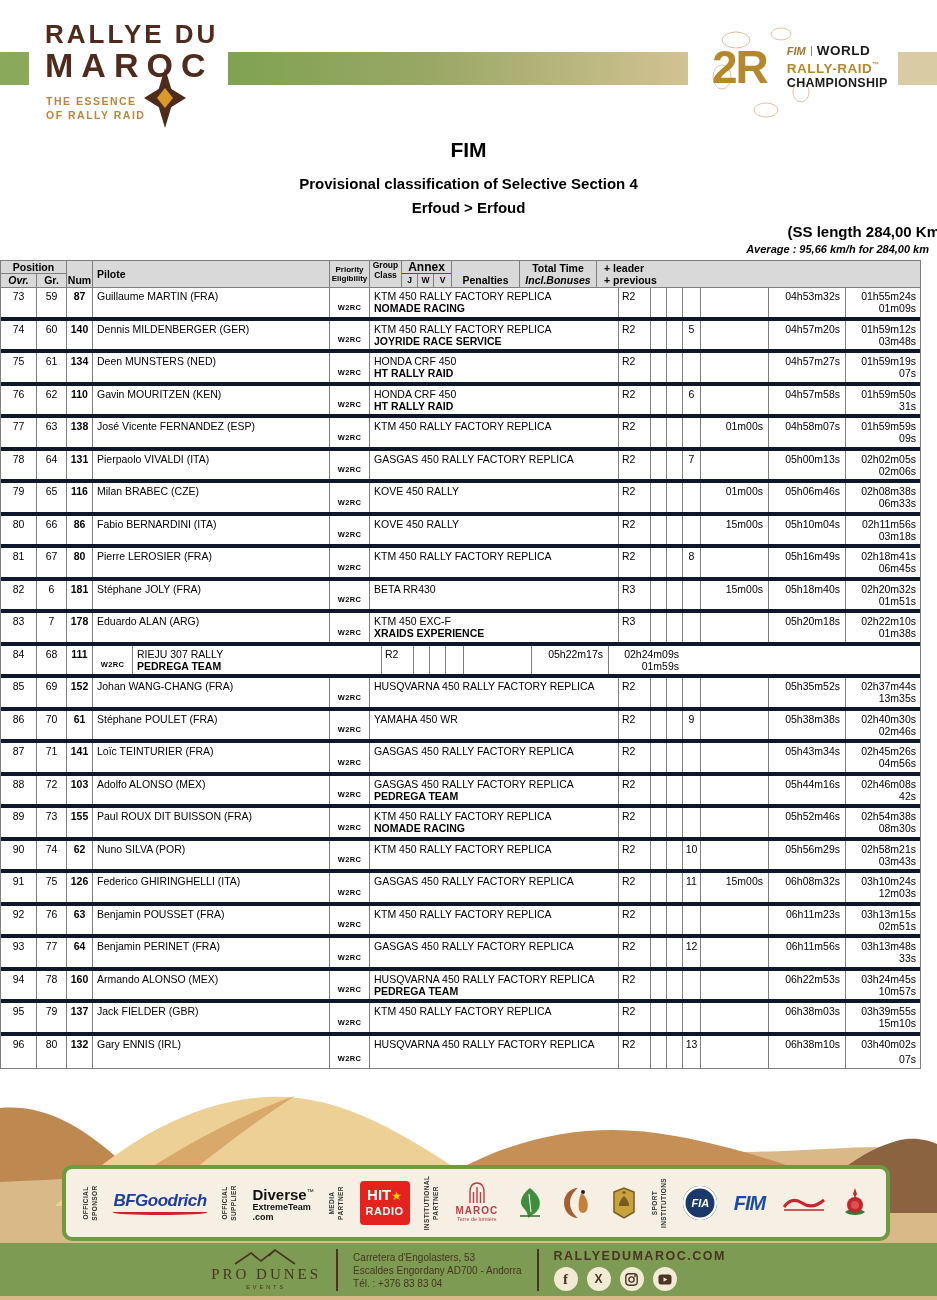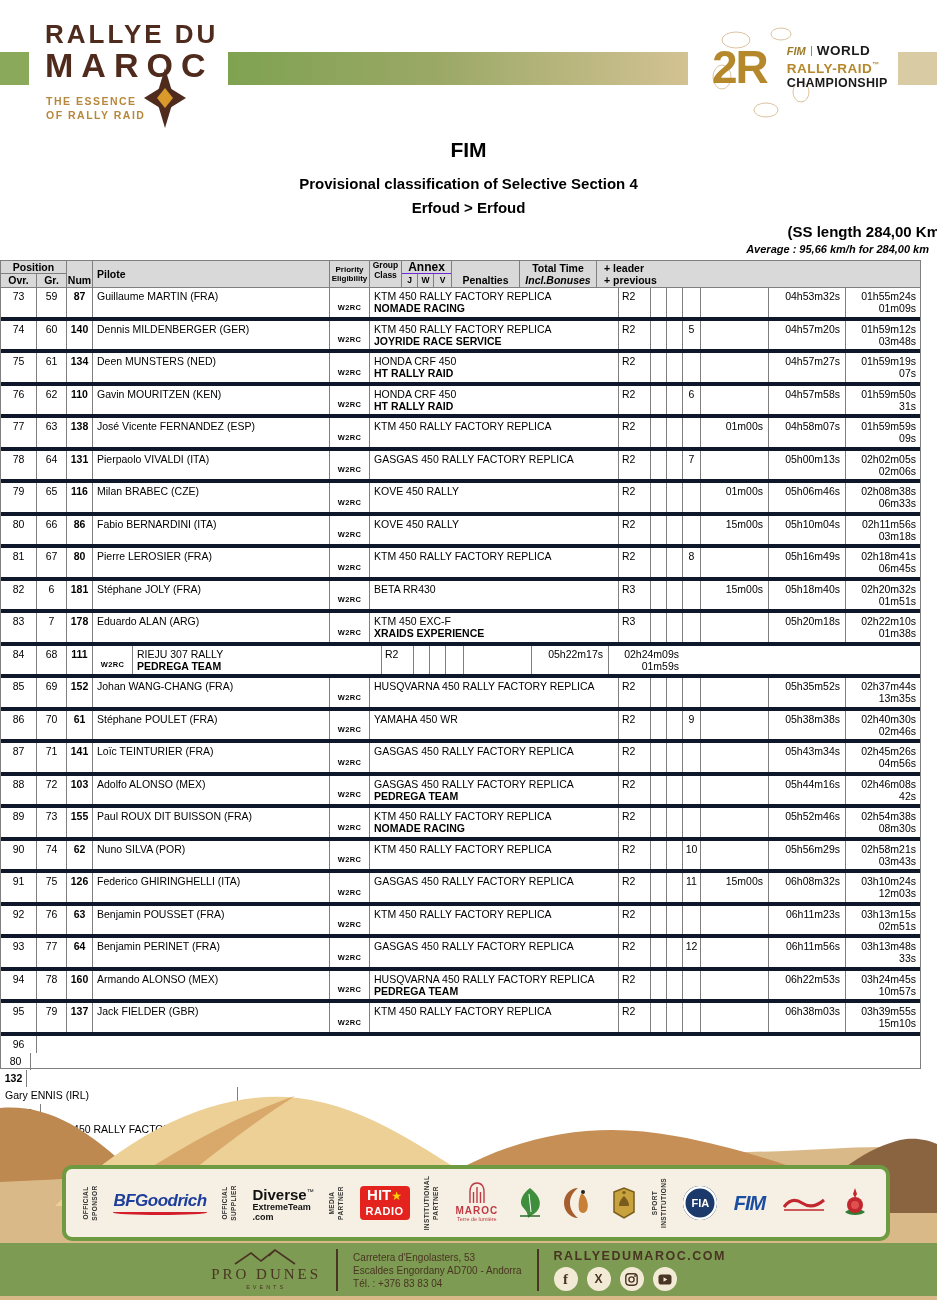--- a/index.html
+++ b/index.html
@@ -36,41 +36,41 @@
   .t-avg{position:absolute;top:243px;right:8px;font-size:11px;font-weight:bold;font-style:italic;}
 
   
   .tbl{position:absolute;top:260px;left:0;width:921px;border:1px solid #7F7F7F;box-sizing:border-box;font-size:10.5px;color:#000;}
   .thead{display:flex;height:27px;background:#D9D9D9;border-bottom:1px solid #7F7F7F;box-sizing:border-box;font-weight:bold;}
   .thead .hcol{border-right:1px solid #7F7F7F;box-sizing:border-box;display:flex;flex-direction:column;}
   .thead .hcol:last-child{border-right:none;}
   .pos-group{width:66px;}
   .pos-top{height:13px;border-bottom:1px solid #7F7F7F;text-align:center;line-height:13px;box-sizing:border-box;}
   .pos-bottom{display:flex;height:13px;line-height:13px;}
-  .pos-bottom .povr{width:36px;border-right:1px solid #7F7F7F;box-sizing:border-box;text-align:center;}
+  .pos-bottom .povr{width:36px;border-right:1px solid #7F7F7F;box-sizing:border-box;text-align:center;font-style:italic;}
   .pos-bottom .pgr{flex:1;text-align:center;}
   .h-num{width:26px;justify-content:flex-end;text-align:center;padding-bottom:1px;}
   .h-pilote{width:237px;justify-content:center;padding-left:4px;}
   .h-prio{width:40px;justify-content:center;text-align:center;font-size:8px;line-height:9px;}
   .h-bike{width:249px;justify-content:space-between;padding:1px 0 1px 4px;line-height:12px;}
   .h-group{width:32px;text-align:center;font-size:8.5px;line-height:9.5px;}
   .annex-group{width:50px;}
   .annex-top{height:13px;border-bottom:1px solid #6d28d9;text-align:center;line-height:12px;font-size:12px;box-sizing:border-box;}
   .annex-bottom{display:flex;height:13px;line-height:13px;font-size:8.5px;}
   .annex-bottom div{text-align:center;box-sizing:border-box;}
   .a-j{width:16px;border-right:1px solid #7F7F7F;}
   .a-w{width:16px;border-right:1px solid #7F7F7F;}
   .a-v{flex:1;}
   .h-pen{width:68px;justify-content:flex-end;text-align:center;padding-bottom:1px;}
   .h-total{width:77px;justify-content:space-between;text-align:center;padding:1px 0;line-height:12px;}
   .h-total .it{font-style:italic;}
   .h-lead{width:74px;justify-content:space-between;text-align:left;padding:1px 0 1px 7px;line-height:12px;}
 
   .trow{display:flex;height:32.5px;border-bottom:4px solid #0f172a;box-sizing:border-box;}
-  .trow:last-child{border-bottom:none;flex-direction:column;}
+  .trow:last-child{border-bottom:none;}
   .cell{border-right:1px solid #7F7F7F;box-sizing:border-box;display:flex;flex-direction:column;padding:2px 0 3px 0;}
   .cell:last-child{border-right:none;}
   .l1,.l2{display:block;line-height:12px;}
   .l2{margin-top:auto;}
   .w-ovr{width:36px;text-align:center;}
   .w-gr{width:30px;text-align:center;}
   .w-num{width:26px;text-align:center;font-weight:bold;}
   .w-pilote{width:237px;padding-left:4px;}
   .w-prio{width:40px;text-align:center;}
   .w2rc{font-size:7.5px;font-weight:bold;letter-spacing:.3px;}
@@ -92,28 +92,28 @@
   .sponsor-panel{position:absolute;left:62px;top:1165px;width:828px;height:76px;background:#F5F0E3;border:4px solid #6E9B41;border-radius:10px;box-sizing:border-box;display:flex;align-items:center;justify-content:space-between;padding:0 18px;}
   .vl{position:relative;width:13px;height:54px;flex:0 0 auto;}
   .vl>div{position:absolute;left:50%;top:50%;transform:translate(-50%,-50%) rotate(-90deg);white-space:pre-line;font-size:6.5px;font-weight:bold;color:#333;line-height:1.35;letter-spacing:.4px;text-align:center;}
   .bfg{text-align:center;}
   .bfg-text{font-size:17px;font-weight:900;font-style:italic;color:#1E3E9B;letter-spacing:-.5px;}
   .bfg-swoosh{height:3px;background:#D31F2B;border-radius:0 0 60% 60%/0 0 100% 100%;margin-top:1px;}
   .diverse{color:#111;line-height:10px;}
   .diverse .d1{font-size:15px;font-weight:900;line-height:14px;}
   .diverse .d1 sup{font-size:7px;font-weight:normal;}
   .diverse .d2,.diverse .d3{font-size:9px;font-weight:bold;}
-  .hit{width:50px;height:34px;background:#E4231E;border-radius:4px;color:#fff;text-align:center;font-weight:900;display:flex;flex-direction:column;justify-content:center;line-height:15px;}
+  .hit{width:50px;height:44px;background:#E4231E;border-radius:4px;color:#fff;text-align:center;font-weight:900;display:flex;flex-direction:column;justify-content:center;line-height:15px;}
   .hit .star{color:#FFD200;font-size:12px;}
   .hit-t{font-size:15px;}
   .hit-b{font-size:11px;letter-spacing:.5px;}
   .maroc{text-align:center;color:#C03A45;line-height:9px;}
   .maroc .mname{font-size:10px;font-weight:bold;letter-spacing:1px;margin-top:2px;}
   .maroc .mtag{font-size:5.5px;}
-  .fia{width:34px;height:34px;border-radius:50%;background:#1B3A6B;color:#fff;display:flex;align-items:center;justify-content:center;font-weight:900;font-size:11px;box-shadow:inset 0 0 0 2.5px #fff,inset 0 0 0 5px #1B3A6B;}
+  .fia{width:34px;height:34px;border-radius:50%;background:#1B3A6B;color:#fff;display:flex;align-items:center;justify-content:center;font-weight:900;font-size:11px;box-shadow:inset 0 0 0 2.5px #fff,inset 0 0 0 5px #1B3A6B;font-style:italic;}
   .fimlogo{font-size:20px;font-weight:900;font-style:italic;color:#1B4EA0;letter-spacing:-1px;}
   .footer-content{position:absolute;left:0;top:1246px;width:937px;height:48px;display:flex;align-items:center;justify-content:center;gap:15px;color:#4A3423;}
   .pd{display:flex;flex-direction:column;align-items:center;line-height:1;}
   .pd-name{font-family:"Liberation Serif","DejaVu Serif",serif;font-size:15px;letter-spacing:3px;margin-top:2px;}
   .pd-sub{font-size:5.5px;letter-spacing:3px;margin-top:3px;}
   .fdiv{width:2px;height:42px;background:#4A3423;}
   .addr{font-size:10px;line-height:13px;}
   .webcol{display:flex;flex-direction:column;align-items:flex-start;gap:4px;}
   .website{font-size:12.5px;font-weight:800;letter-spacing:1.5px;}
   .socials{display:flex;gap:9px;}

